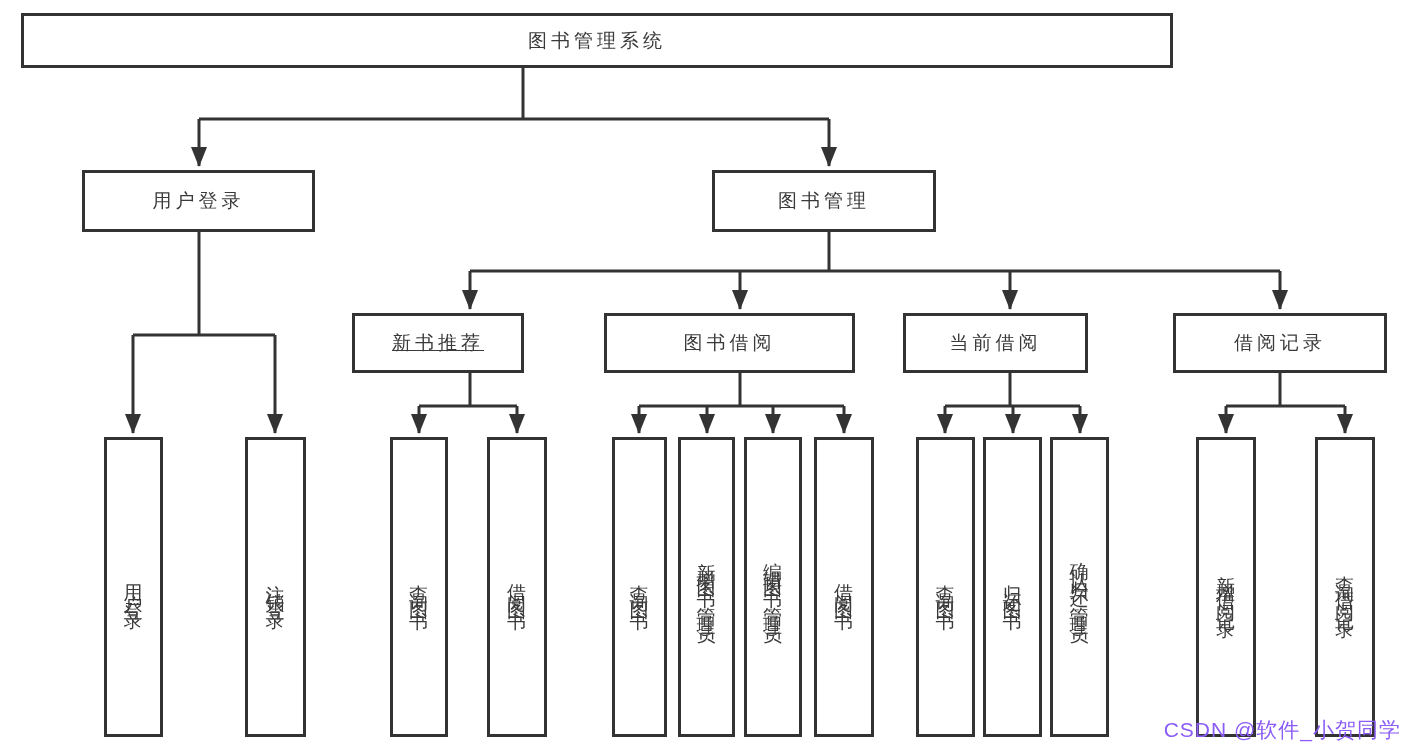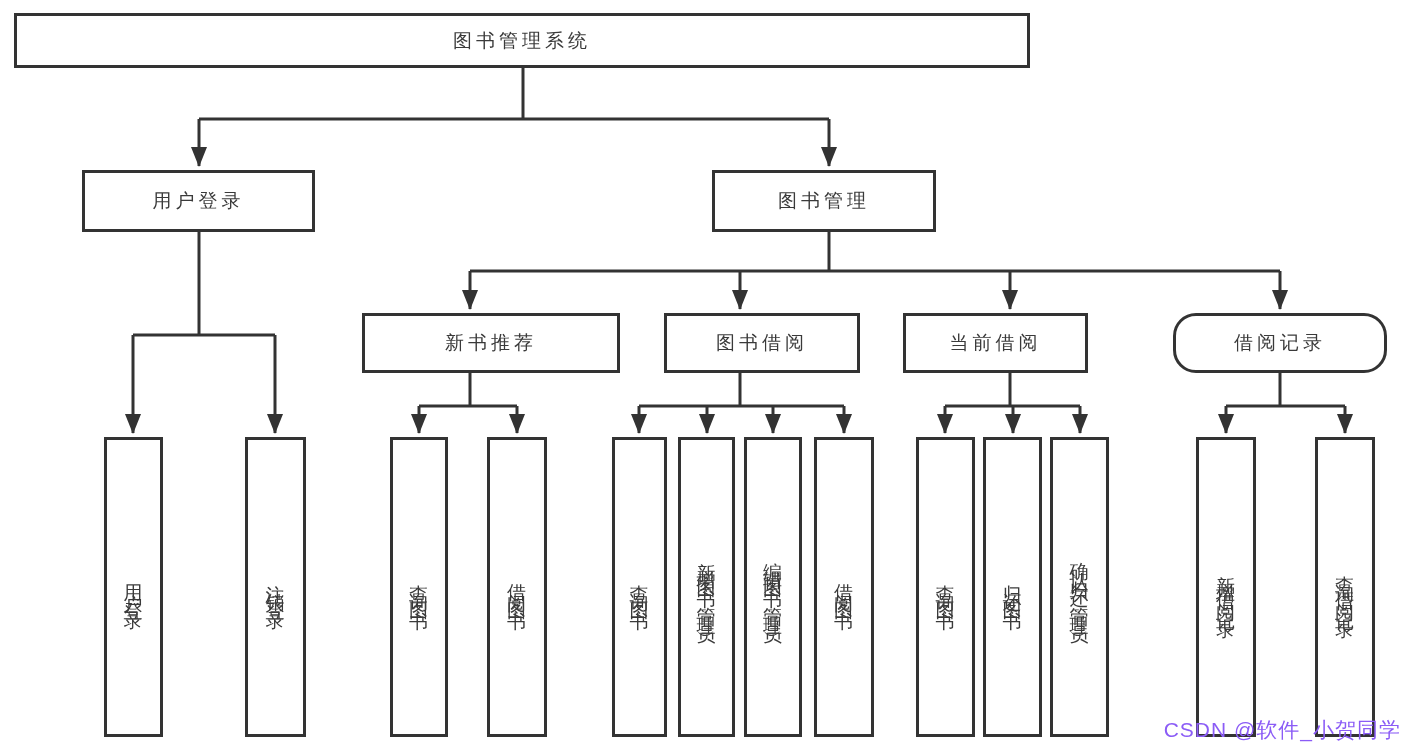--- a/index.html
+++ b/index.html
@@ -37,31 +37,31 @@
   }
   .node .vlabel {
     writing-mode: vertical-rl;
     text-orientation: mixed;
     font-size: 19px;
     letter-spacing: 9px;
     line-height: 1;
     color: #3a3a3a;
   }
   
-  .n-root   { left: 14px;  top: 13px;  width: 1016px; height: 55px; }
+  .n-root   { left: 21px;  top: 13px;  width: 1152px; height: 55px; }
   
   .n-l2     { top: 170px; height: 62px; }
   .n-login  { left: 82px;  width: 233px; }
   .n-mgmt   { left: 712px; width: 224px; }
   
   .n-l3     { top: 313px; height: 60px; }
-  .n-rec    { left: 362px;  width: 258px; }
-  .n-borrow { left: 664px;  width: 196px; justify-content: center; }
+  .n-rec    { left: 352px;  width: 172px; text-decoration: underline; }
+  .n-borrow { left: 604px;  width: 251px; justify-content: center; }
   .n-cur    { left: 903px;  width: 185px; }
-  .n-hist   { left: 1173px; width: 214px; border-radius: 23px; }
+  .n-hist   { left: 1173px; width: 214px; }
   
   .leaf     { top: 437px; height: 300px; }
   .lf1  { left: 104px;  width: 59px; }
   .lf2  { left: 245px;  width: 61px; }
   .lf3  { left: 390px;  width: 58px; }
   .lf4  { left: 487px;  width: 60px; }
   .lf5  { left: 612px;  width: 55px; }
   .lf6  { left: 678px;  width: 57px; }
   .lf7  { left: 744px;  width: 58px; }
   .lf8  { left: 814px;  width: 60px; }

